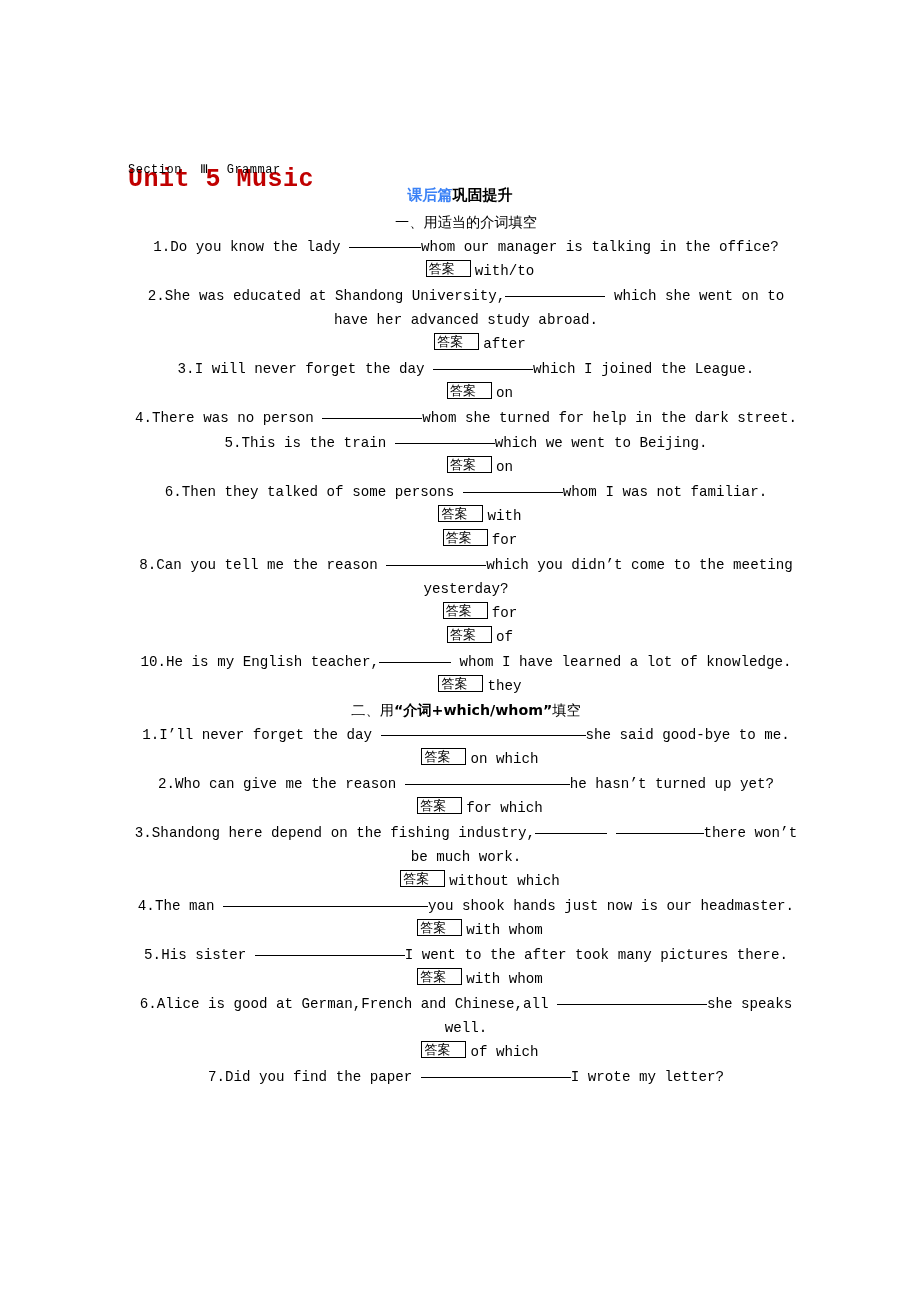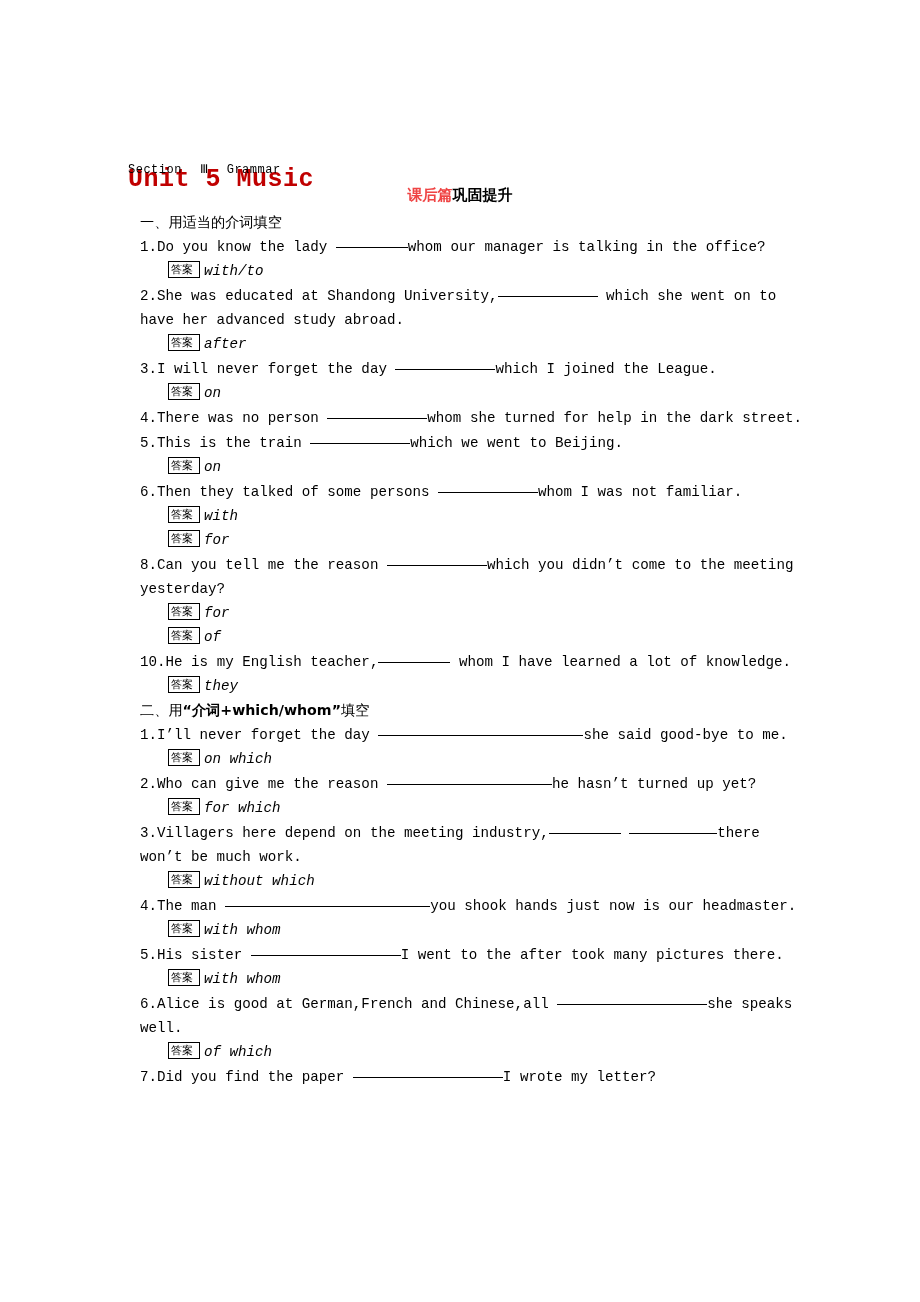--- a/index.html
+++ b/index.html
@@ -48,29 +48,30 @@
   .subtitle {
     position: absolute;
     left: 128px;
     top: 186px;
     width: 664px;
     text-align: center;
     font-size: 15px;
     font-weight: bold;
   }
   .subtitle .red {
-    color: #ef4444;
+    color: #3b82f6;
   }
   .content {
     position: absolute;
-    left: 140px;
+    left: 132px;
     top: 210px;
     width: 668px;
     font-size: 14.2px;
     line-height: 24px;
+    text-align: center;
   }
   .qline {
     display: block;
     line-height: 24px;
   }
   .heading {
     display: block;
     line-height: 24px;
     font-weight: normal;
   }
@@ -79,32 +80,31 @@
   }
   .ansrow {
     display: block;
     line-height: 24px;
     height: 24px;
     white-space: nowrap;
   }
   .anskey {
     display: inline-block;
     border: 1px solid #000;
-    font-size: 11px;
+    font-size: 13px;
     line-height: 13px;
-    padding: 1px 6px 1px 2px;
+    padding: 1px 15px 1px 2px;
     vertical-align: 2px;
     font-family: "Liberation Sans", sans-serif;
     margin-left: 28px;
   }
   .ansval {
     display: inline-block;
     margin-left: 4px;
     font-size: 14.2px;
-    font-style: italic;
   }
   .blank {
     display: inline-block;
     border-bottom: 1px solid #000;
     vertical-align: 3px;
     height: 13px;
   }
   .b-sm { width: 72px; }
   .b-md { width: 88px; }
   .b-lg { width: 100px; }
@@ -162,21 +162,21 @@
     <div class="ansrow"><span class="anskey cjk">答案</span><span class="ansval">they</span></div>
 
     <div class="heading cjk"><span>二、用</span><span class="heading-b">“介词+which/whom”</span><span>填空</span></div>
 
     <div class="qline"><span>1.</span><span>I’ll never forget the day </span><span class="blank b-200"></span><span>she said good-bye to me.</span></div>
     <div class="ansrow"><span class="anskey cjk">答案</span><span class="ansval">on which</span></div>
 
     <div class="qline"><span>2.</span><span>Who can give me the reason </span><span class="blank b-xxl"></span><span>he hasn’t turned up yet?</span></div>
     <div class="ansrow"><span class="anskey cjk">答案</span><span class="ansval">for which</span></div>
 
-    <div class="qline"><span>3.</span><span>Villagers here depend on the meeting industry,</span><span class="blank b-sm"></span> <span class="blank b-md"></span><span>there won’t be much work.</span></div>
+    <div class="qline"><span>3.</span><span>Shandong here depend on the fishing industry,</span><span class="blank b-sm"></span> <span class="blank b-md"></span><span>there won’t be much work.</span></div>
     <div class="ansrow"><span class="anskey cjk">答案</span><span class="ansval">without which</span></div>
 
     <div class="qline"><span>4.</span><span>The man </span><span class="blank b-200"></span><span>you shook hands just now is our headmaster.</span></div>
     <div class="ansrow"><span class="anskey cjk">答案</span><span class="ansval">with whom</span></div>
 
     <div class="qline"><span>5.</span><span>His sister </span><span class="blank b-150"></span><span>I went to the after took many pictures there.</span></div>
     <div class="ansrow"><span class="anskey cjk">答案</span><span class="ansval">with whom</span></div>
 
     <div class="qline"><span>6.</span><span>Alice is good at German,French and Chinese,all </span><span class="blank b-150"></span><span>she speaks well.</span></div>
     <div class="ansrow"><span class="anskey cjk">答案</span><span class="ansval">of which</span></div>

